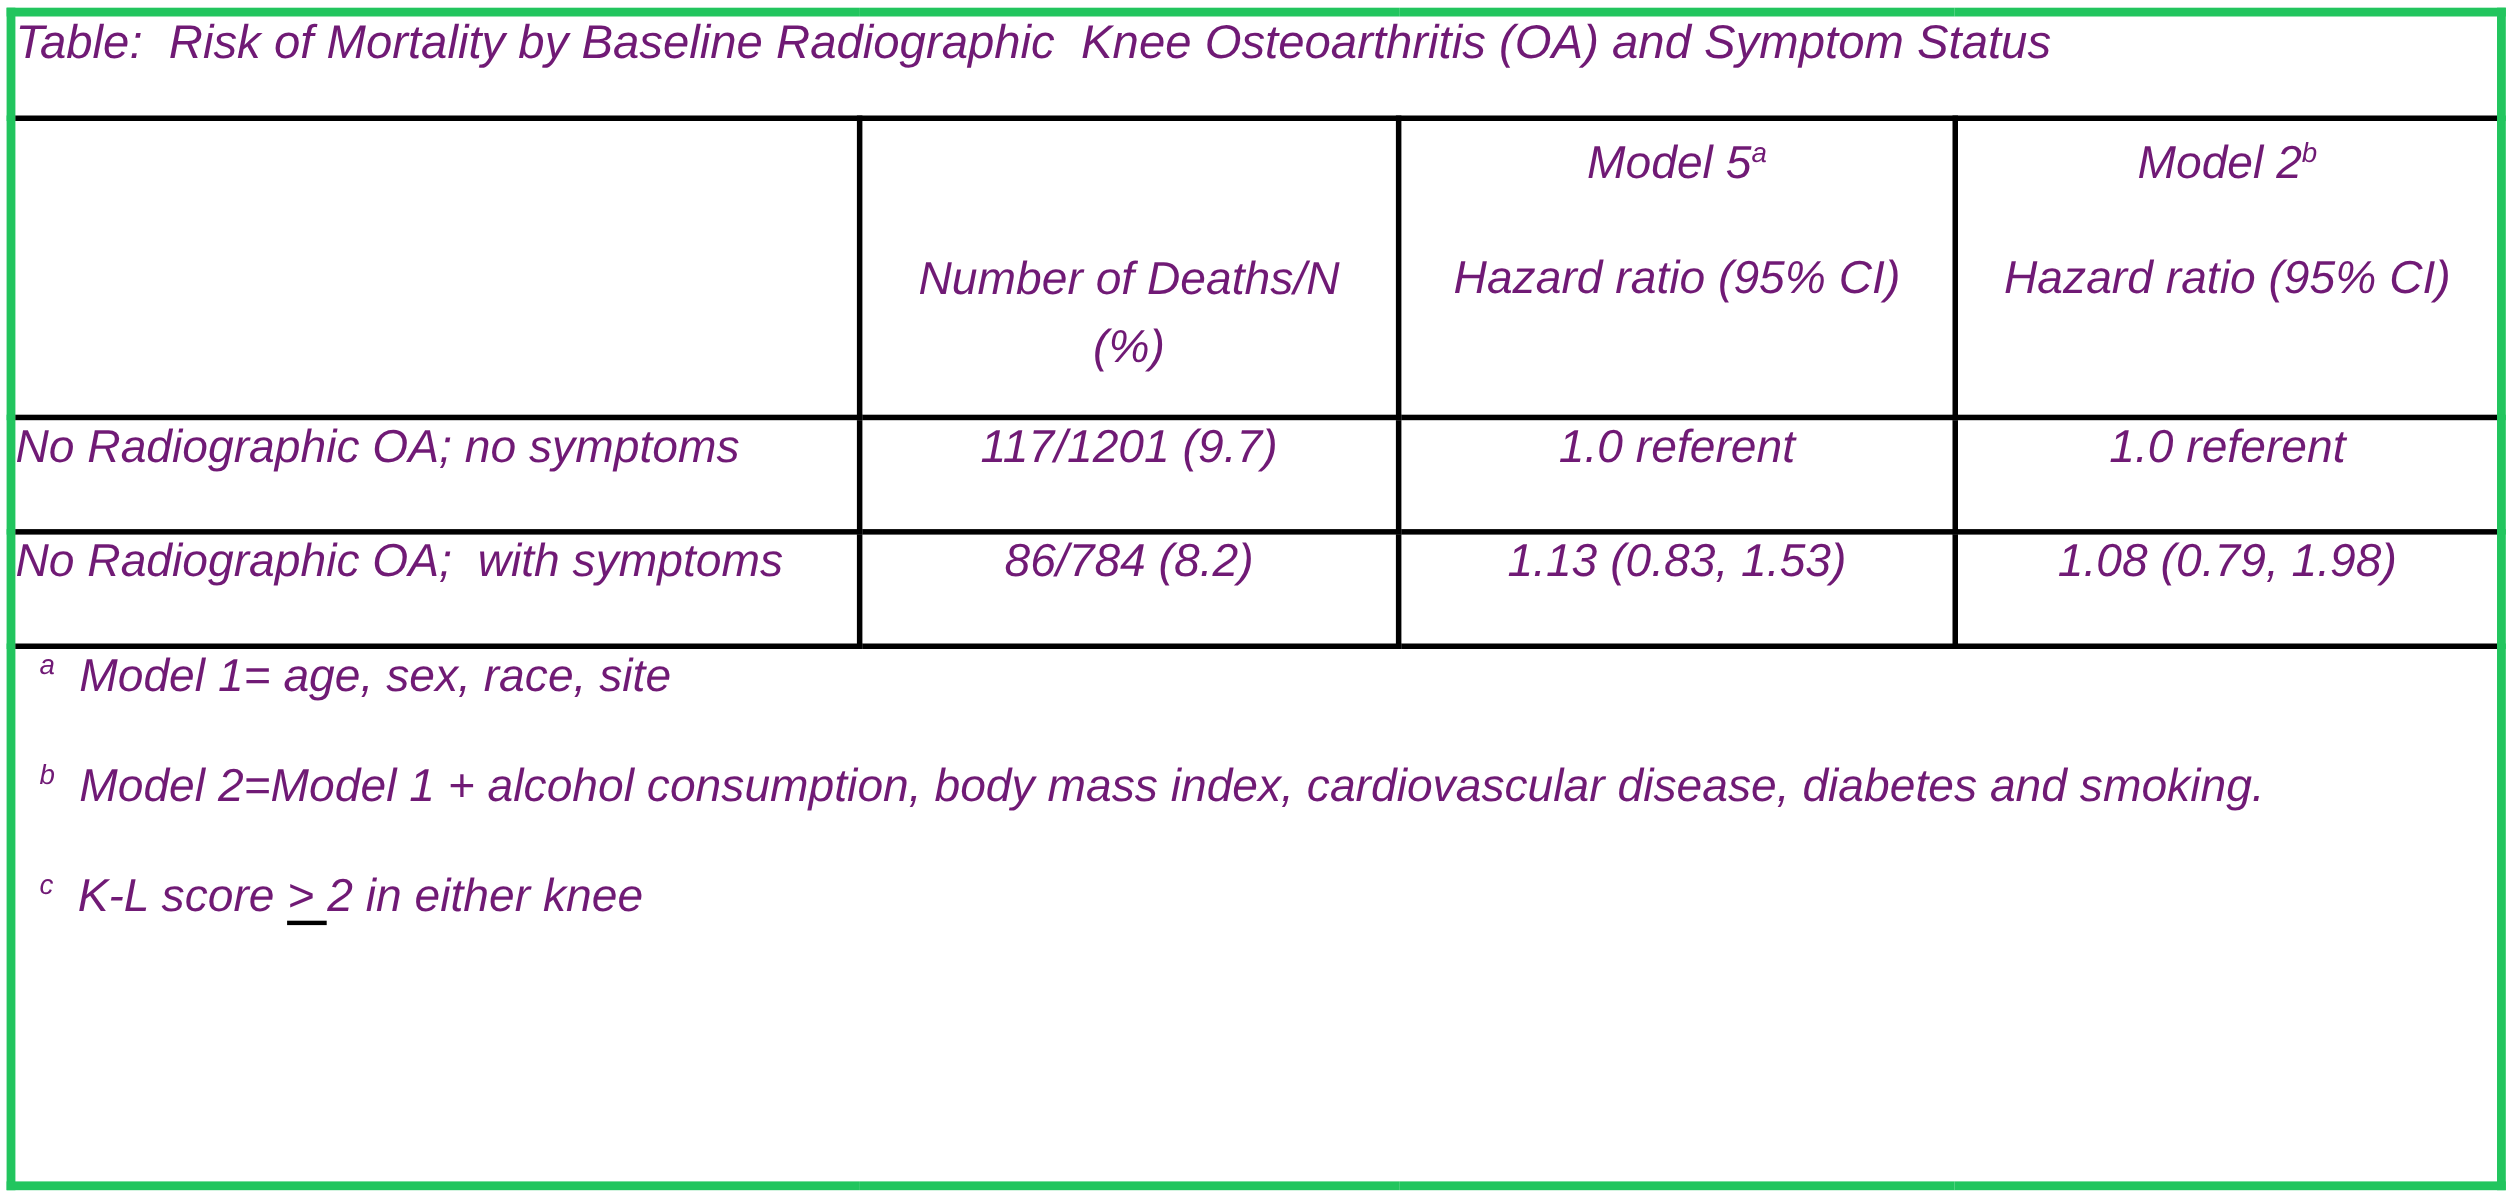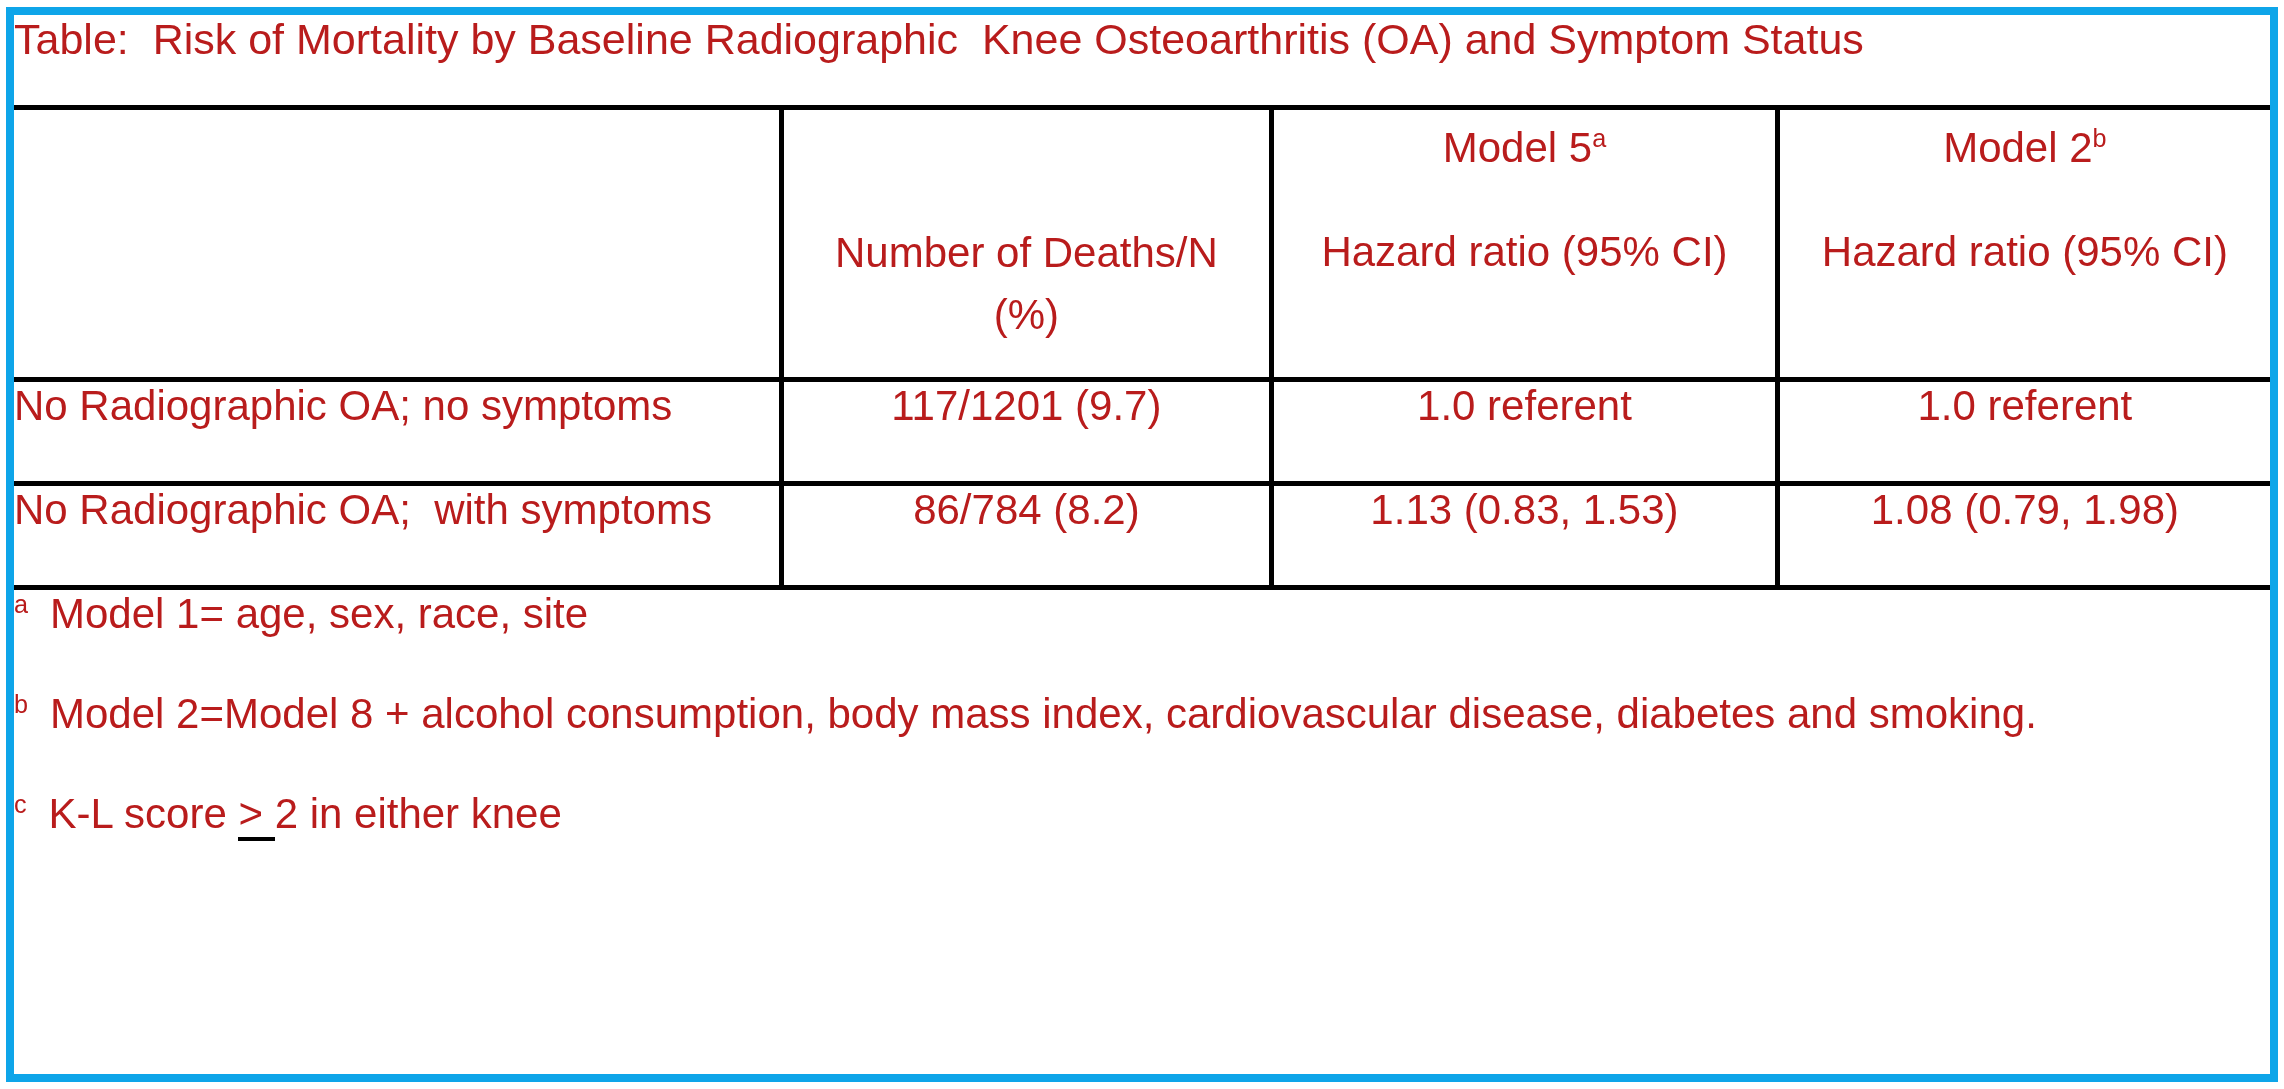--- a/index.html
+++ b/index.html
@@ -15,24 +15,25 @@
     padding: 7px 6px;
     background: #ffffff;
     font-family: "Liberation Sans", "DejaVu Sans", sans-serif;
     color: #000000;
   }
   table.mortality {
     width: 100%;
     height: 100%;
     border-collapse: collapse;
     table-layout: fixed;
-    border: 8px solid #0ea5e9;
+    border: 8px solid #22c55e;
     background: #ffffff;
     font-size: 42px;
-    color: #b91c1c;
+    color: #701a75;
+    font-style: italic;
   }
   table.mortality td {
     border: 5px solid #000000;
     padding: 0;
     vertical-align: top;
     overflow: hidden;
   }
   
   tr.title-row { height: 96px; }
   td.title-cell {
@@ -57,21 +58,21 @@
     white-space: pre-wrap;
   }
   td.value-cell {
     padding: 10px 4px 0 4px;
     text-align: center;
   }
   
   td.fn-cell {
     padding: 14px 24px 0 30px;
   }
-  .fn-line { margin: 0 0 52px 0; white-space: pre-wrap; }
+  .fn-line { margin: 0 0 52px 0; white-space: pre-wrap; padding-left: 22px; }
   .fn-line:last-child { margin-bottom: 0; }
   sup {
     font-size: 0.60em;
     line-height: 0;
     vertical-align: super;
   }
   .fn-marker {
     font-size: 0.60em;
     vertical-align: super;
     margin-right: 22px;
@@ -128,19 +129,19 @@
       <td class="value-cell">86/784 (8.2)</td>
       <td class="value-cell">1.13 (0.83, 1.53)</td>
       <td class="value-cell">1.08 (0.79, 1.98)</td>
     </tr>
 
 
 
     <tr>
       <td class="fn-cell" colspan="4">
         <div class="fn-line"><span class="fn-marker">a</span><span>Model 1= age, sex, race, site</span></div>
-        <div class="fn-line"><span class="fn-marker">b</span><span>Model 2=Model 8 + alcohol consumption, body mass index, cardiovascular disease, diabetes and smoking.</span></div>
+        <div class="fn-line"><span class="fn-marker">b</span><span>Model 2=Model 1 + alcohol consumption, body mass index, cardiovascular disease, diabetes and smoking.</span></div>
         <div class="fn-line"><span class="fn-marker">c</span><span>K-L score </span><span class="u-ge">&gt; </span><span>2 in either knee</span></div>
       </td>
     </tr>
   </tbody>
     </table>
 </div>
 
 </body></html>

